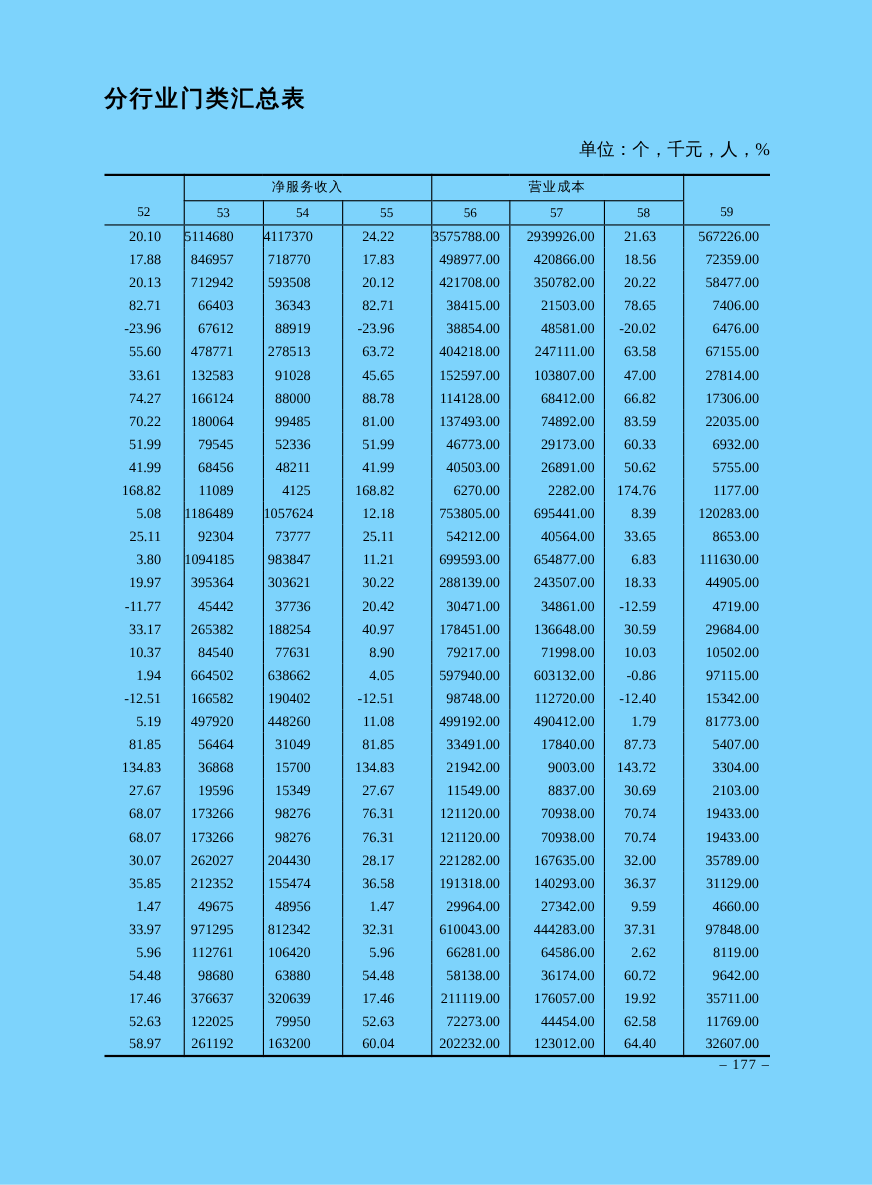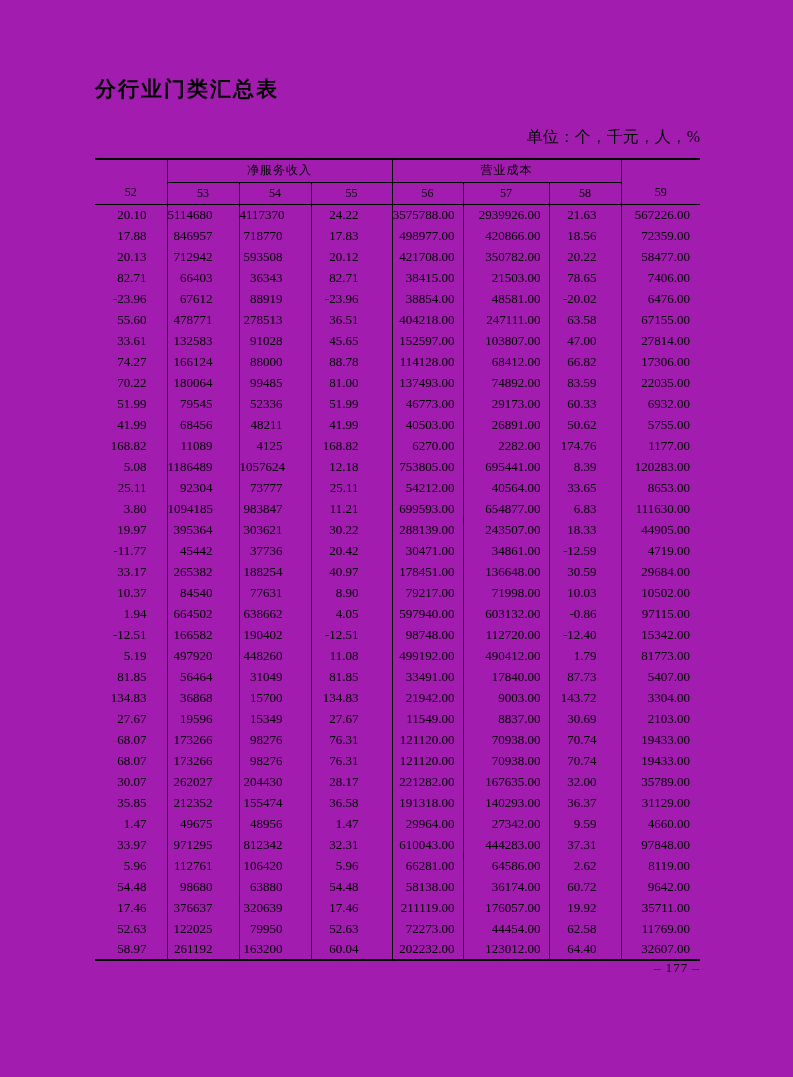--- a/index.html
+++ b/index.html
@@ -2,21 +2,21 @@
 <html><head>
 <meta charset="utf-8">
 <style>
   * { margin:0; padding:0; box-sizing:border-box; }
   html,body { background:#e8e8e8; }
   body { font-family:"Liberation Serif","DejaVu Serif",serif; color:#000; }
   .page {
     position:relative;
     width:793px; height:1077px;
     margin:0 auto;
-    background:#a21caf;
+    background:#7dd3fc;
     padding:76px 120px 0 95px;
     overflow:hidden;
   }
   .content { width:605px; }
   .doc-title {
     font-size:21px;
     font-weight:bold;
     letter-spacing:2px;
     line-height:26px;
   }
@@ -158,21 +158,21 @@
             <td class="c3">-23.96</td>
             <td class="c4">38854.00</td>
             <td class="c5">48581.00</td>
             <td class="c6">-20.02</td>
             <td class="c7">6476.00</td>
           </tr>
           <tr>
             <td class="c0">55.60</td>
             <td class="c1">478771</td>
             <td class="c2">278513</td>
-            <td class="c3">36.51</td>
+            <td class="c3">63.72</td>
             <td class="c4">404218.00</td>
             <td class="c5">247111.00</td>
             <td class="c6">63.58</td>
             <td class="c7">67155.00</td>
           </tr>
           <tr>
             <td class="c0">33.61</td>
             <td class="c1">132583</td>
             <td class="c2">91028</td>
             <td class="c3">45.65</td>

